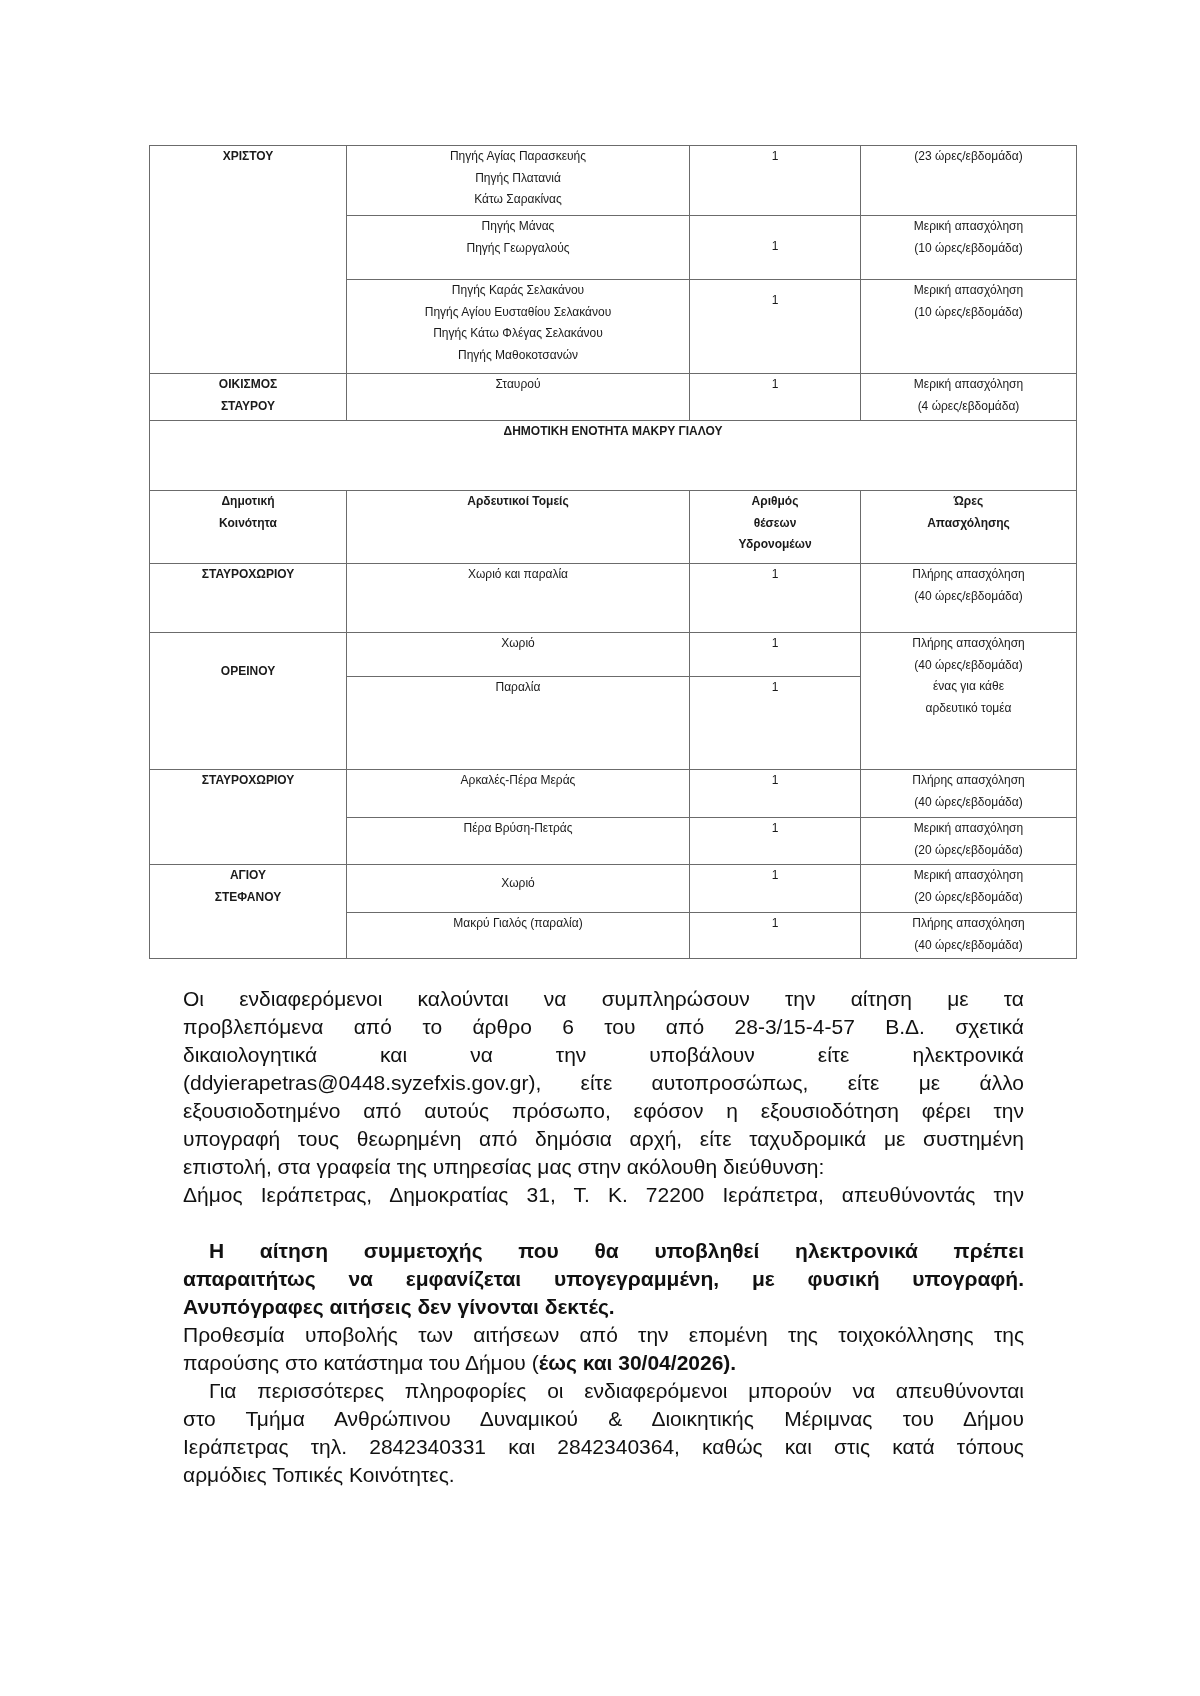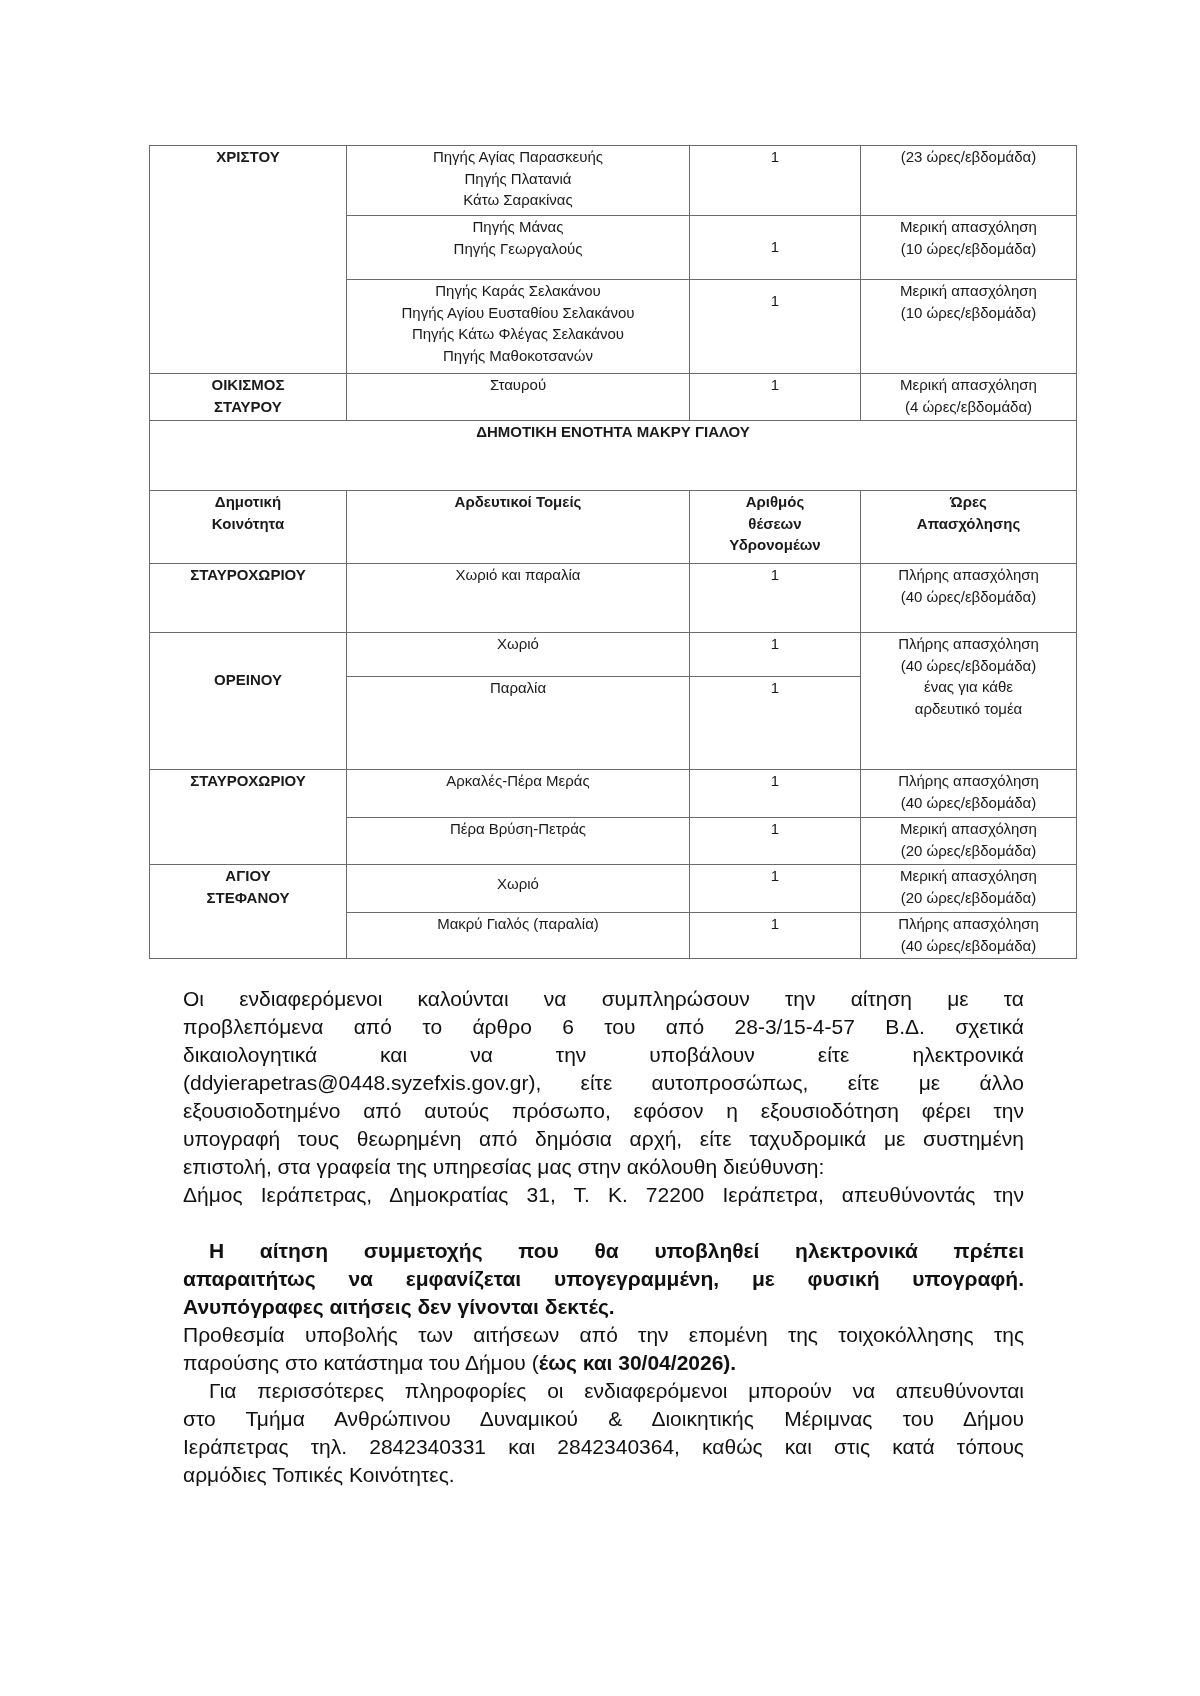--- a/index.html
+++ b/index.html
@@ -1,19 +1,19 @@
 <!DOCTYPE html>
 <html><head>
 <meta charset="utf-8">
 <style>
   html, body { margin:0; padding:0; background:#ffffff; }
   body { width:1200px; height:1696px; position:relative; overflow:hidden; font-family:"Liberation Sans", sans-serif; color:#111; }
   .page { position:absolute; left:0; top:0; width:1200px; height:1696px; background:#fff; }
   table.grid { position:absolute; left:149px; top:145px; width:927px; border-collapse:collapse; table-layout:fixed; }
-  table.grid td { border:1.5px solid #6b6b6b; padding:0 4px; font-size:15px; line-height:21.5px; text-align:center; vertical-align:top; color:#1a1a1a; overflow:hidden; }
+  table.grid td { border:1.5px solid #6b6b6b; padding:0 4px; font-size:12px; line-height:21.5px; text-align:center; vertical-align:top; color:#1a1a1a; overflow:hidden; }
   td.muni { font-weight:bold; font-size:17.5px; vertical-align:middle; }
   td.bot { vertical-align:bottom; }
   td.mid { vertical-align:middle; }
   td.section { font-weight:bold; vertical-align:middle; font-size:17px; }
   td.hdr { font-weight:bold; vertical-align:middle;margin-top:40px; }
   .ln { display:block; white-space:nowrap; }
   .body-text { position:absolute; left:183px; width:841px; font-size:21px; line-height:28px; color:#111; text-align:justify; }
   .body-text p { margin:0; }
   .bold { font-weight:bold; }
   .justify-last { text-align-last:justify; }
@@ -108,21 +108,21 @@
       <td class="muni bot" style="padding-bottom:6px">ΣΤΑΥΡΟΧΩΡΙΟΥ</td>
       <td class="bot" style="padding-bottom:6px">Χωριό και παραλία</td>
       <td class="bot" style="padding-bottom:6px">1</td>
       <td>
         <span class="ln">Πλήρης απασχόληση</span>
         <span class="ln">(40 ώρες/εβδομάδα)</span>
       </td>
     </tr>
 
     <tr style="height:44px">
-      <td class="muni" rowspan="2" style="padding-top:36px">ΟΡΕΙΝΟΥ</td>
+      <td class="muni" rowspan="2" style="padding-top:28px">ΟΡΕΙΝΟΥ</td>
       <td class="mid">Χωριό</td>
       <td class="mid">1</td>
       <td class="mid" rowspan="2">
         <span class="ln">Πλήρης απασχόληση</span>
         <span class="ln">(40 ώρες/εβδομάδα)</span>
         <span class="ln">ένας για κάθε</span>
         <span class="ln">αρδευτικό τομέα</span>
       </td>
     </tr>
     <tr style="height:93px">

